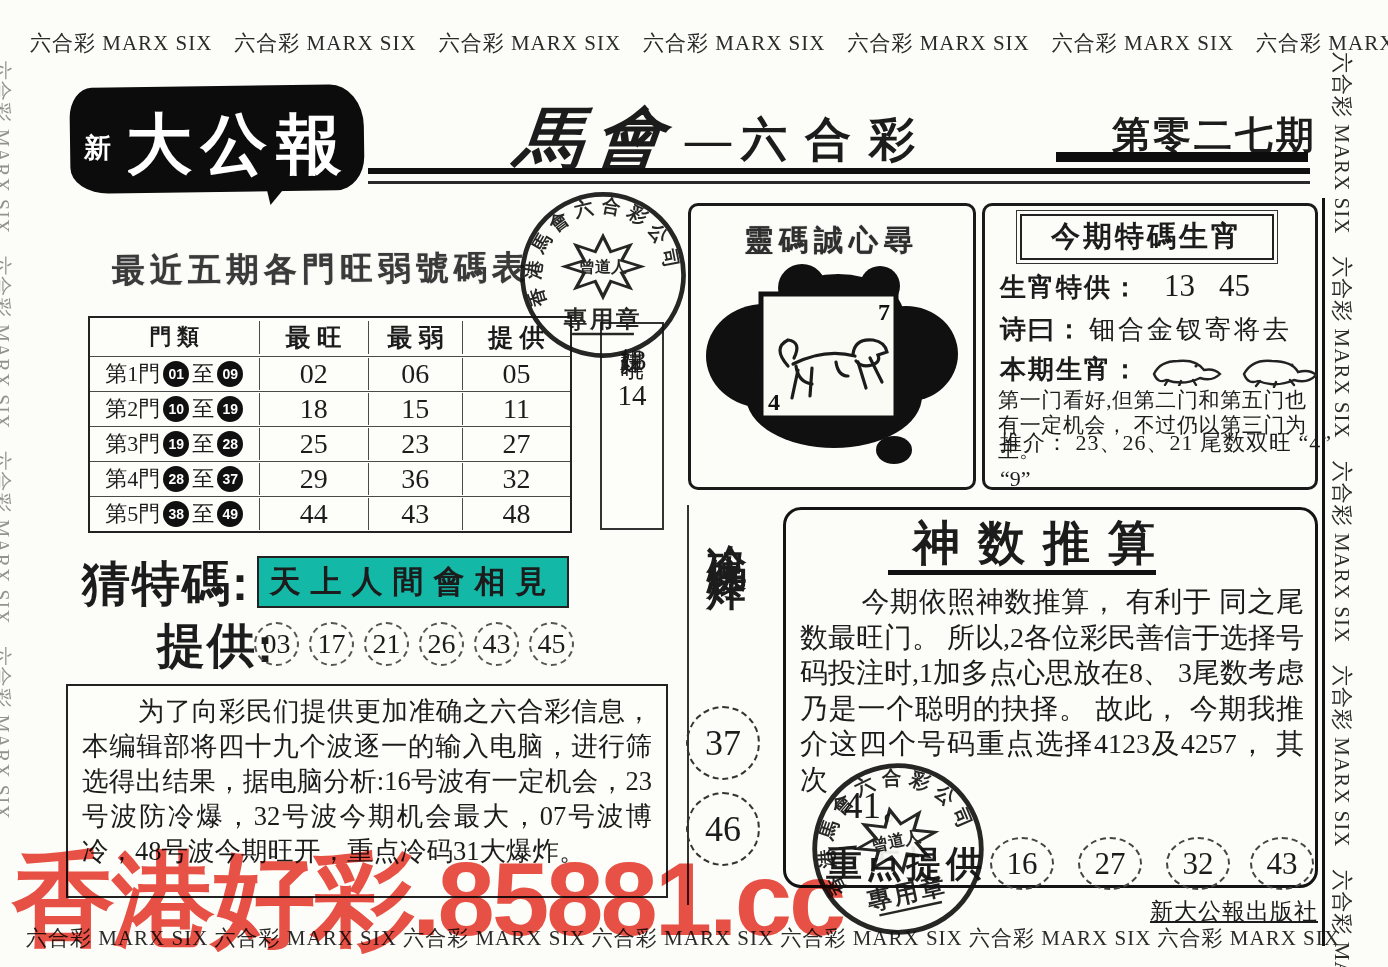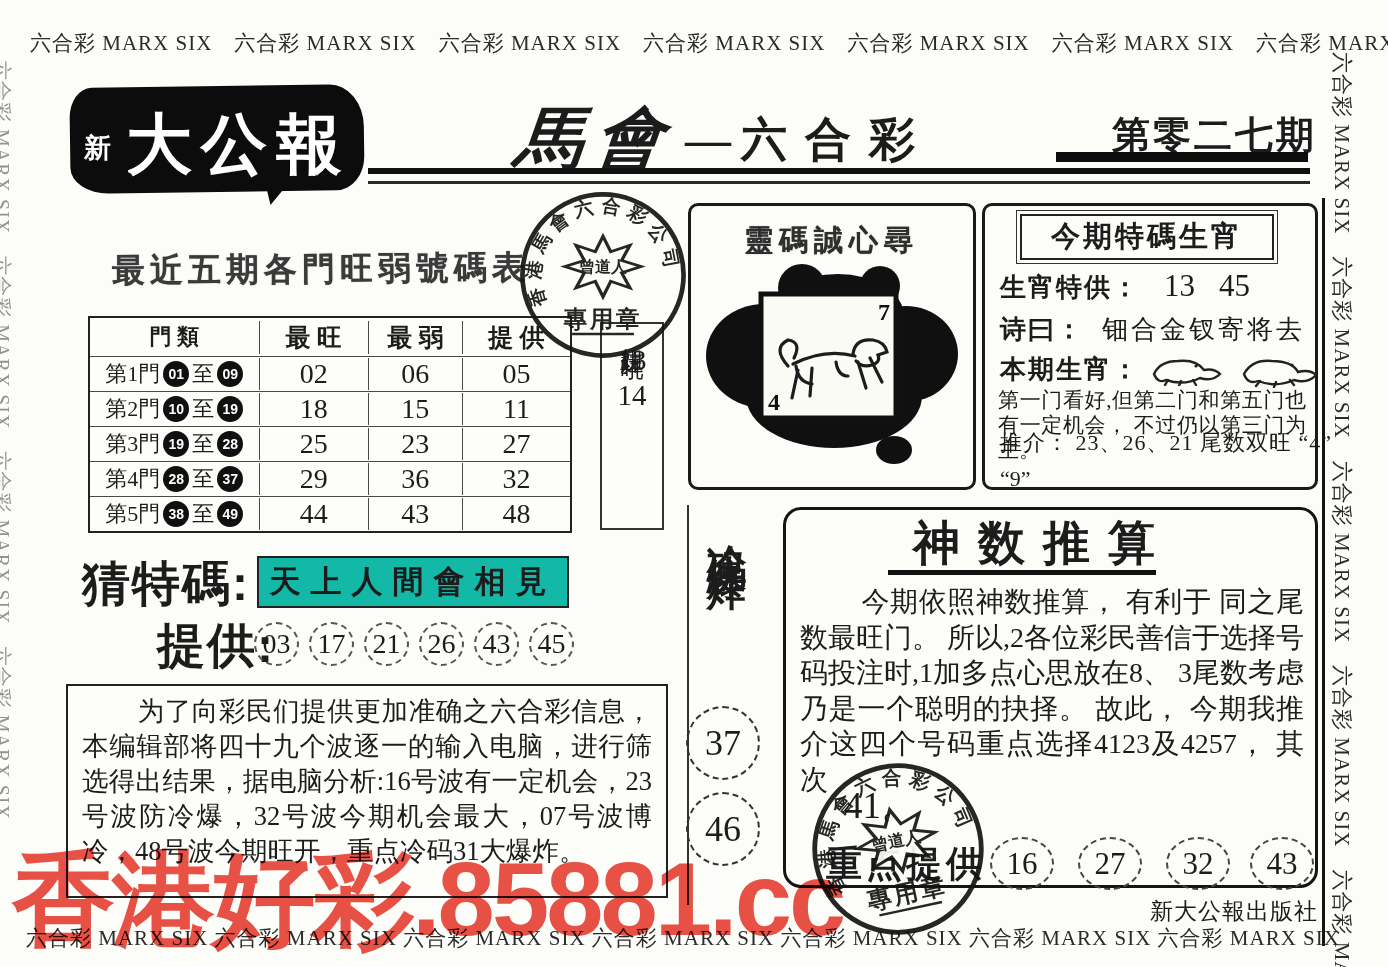--- a/index.html
+++ b/index.html
@@ -90,21 +90,21 @@
   .cloud-svg { left: 698px; top: 258px; }
 
   
   .zodiac-box { left: 982px; top: 203px; width: 336px; height: 287px; border: 3px solid #1a1a1a; border-radius: 10px; }
   .zodiac-title-box { left: 1020px; top: 214px; width: 254px; height: 46px; border: 2px solid #222;
                       outline: 1.5px solid #333; outline-offset: 3px;
                       display:flex; align-items:center; justify-content:center;
                       font-size: 29px; font-weight: 700; letter-spacing: 3px; background:#fcfcf8;}
   .z-line { display:flex; align-items: baseline; }
   .z-line1 { left: 1000px; top: 268px; gap: 24px; }
-  .z-line2 { left: 1000px; top: 312px; gap: 18px; }
+  .z-line2 { left: 1000px; top: 312px; gap: 5px; }
   .z-line3 { left: 1000px; top: 350px; gap: 8px; align-items: center; }
   .z-label { font-size: 26px; font-weight: 600; letter-spacing: 2px; }
   .z-num { font-size: 31px; }
   .z-poem { font-size: 26px; letter-spacing: 3px; }
   .z-comment { left: 998px; top: 388px; width: 308px; font-size: 21px; line-height: 25px; text-align: justify; }
   .z-reco  { left: 1000px; top: 428px; font-size: 22px; letter-spacing: 1px; }
   .z-reco2 { left: 1000px; top: 466px; font-size: 22px; }
 
   
   .shenshu-box { left: 783px; top: 507px; width: 535px; height: 381px; border: 3.5px solid #141414; border-radius: 18px; }
@@ -113,21 +113,21 @@
   .shenshu-underline { left: 888px; top: 570px; width: 268px; height: 5px; background:#111; }
   .shenshu-par { left: 800px; top: 584px; width: 504px; font-size: 28px; line-height: 35.5px;
                  text-align: justify; text-indent: 2.2em; }
   .shenshu-num-note { left: 844px; top: 781px; font-size: 37px; z-index: 30; }
   .key-label { left: 826px; top: 840px; font-size: 36px; letter-spacing: 4px; z-index: 30; }
   .key-circ { width: 64px; height: 53px; border: 2px dashed #444; border-radius: 50%;
               display:flex; align-items:center; justify-content:center; font-size: 31px; }
   .kc1 { left: 990px; top: 837px; } .kc2 { left: 1078px; top: 837px; }
   .kc3 { left: 1166px; top: 837px; } .kc4 { left: 1250px; top: 837px; }
 
-  .publisher { left: 1118px; top: 896px; width: 200px; text-align: right; font-size: 23px; letter-spacing: 1px; }
+  .publisher { left: 1118px; top: 896px; width: 200px; text-align: right; font-size: 23px; letter-spacing: 1px; text-decoration: underline; }
 
   
   .stamp { z-index: 40; opacity: .92; }
   .stamp-1 { left: 514px; top: 186px; width: 178px; height: 178px; }
   .stamp-2 { left: 806px; top: 757px; width: 184px; height: 184px; transform: rotate(-12deg); }
 
   
   .watermark { left: 12px; top: 832px; font-size: 103px; letter-spacing: -3px; white-space: nowrap;
                color: #e7392c; opacity: .88; z-index: 50; mix-blend-mode: multiply; }
 </style>

